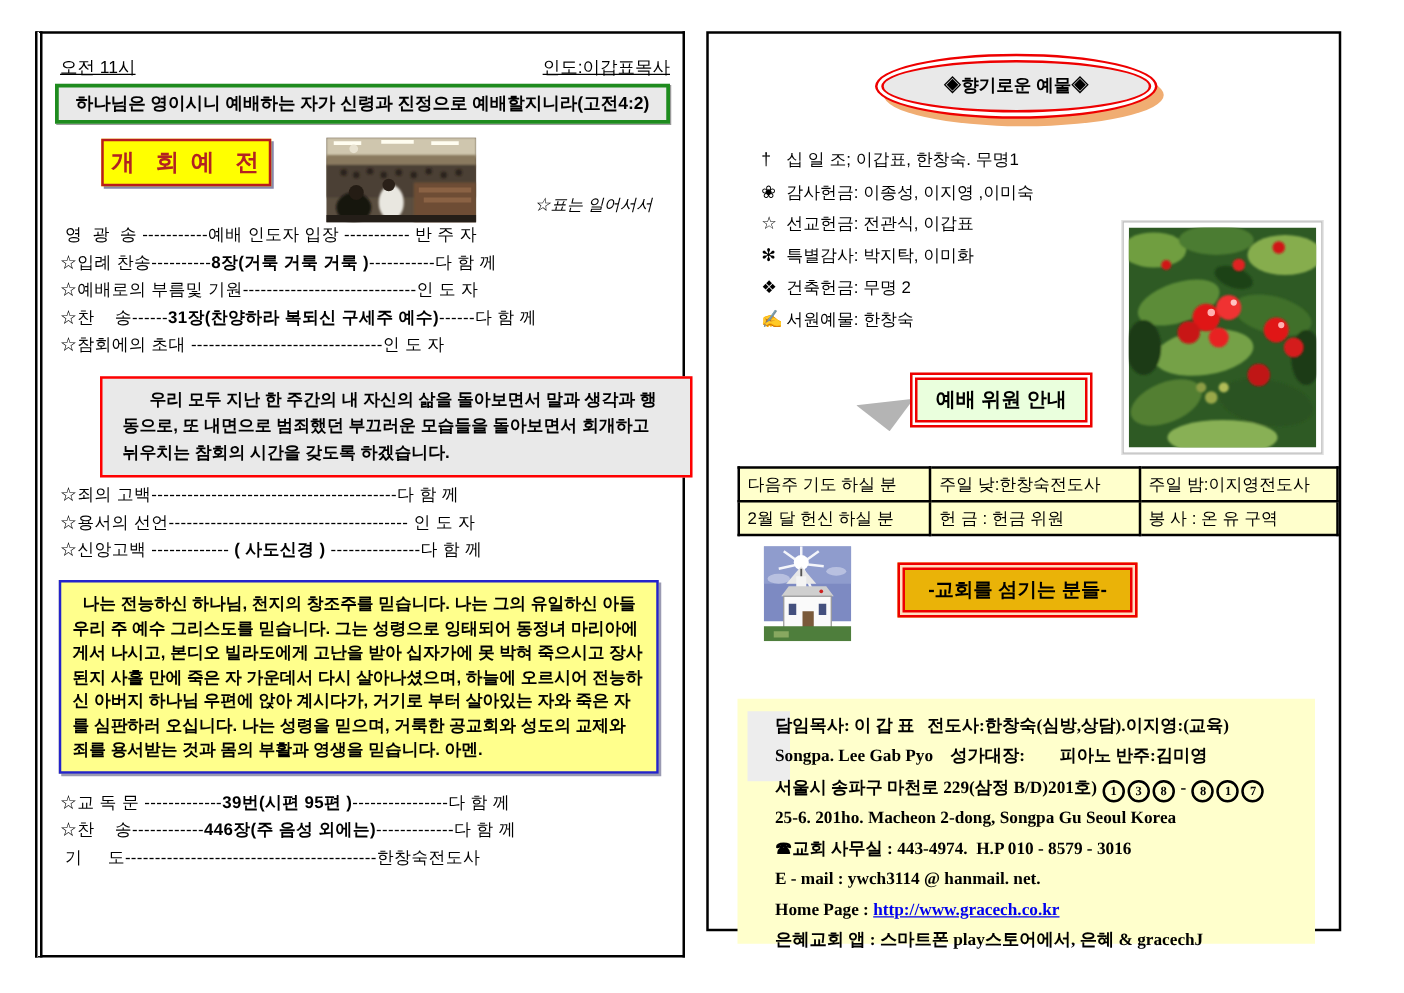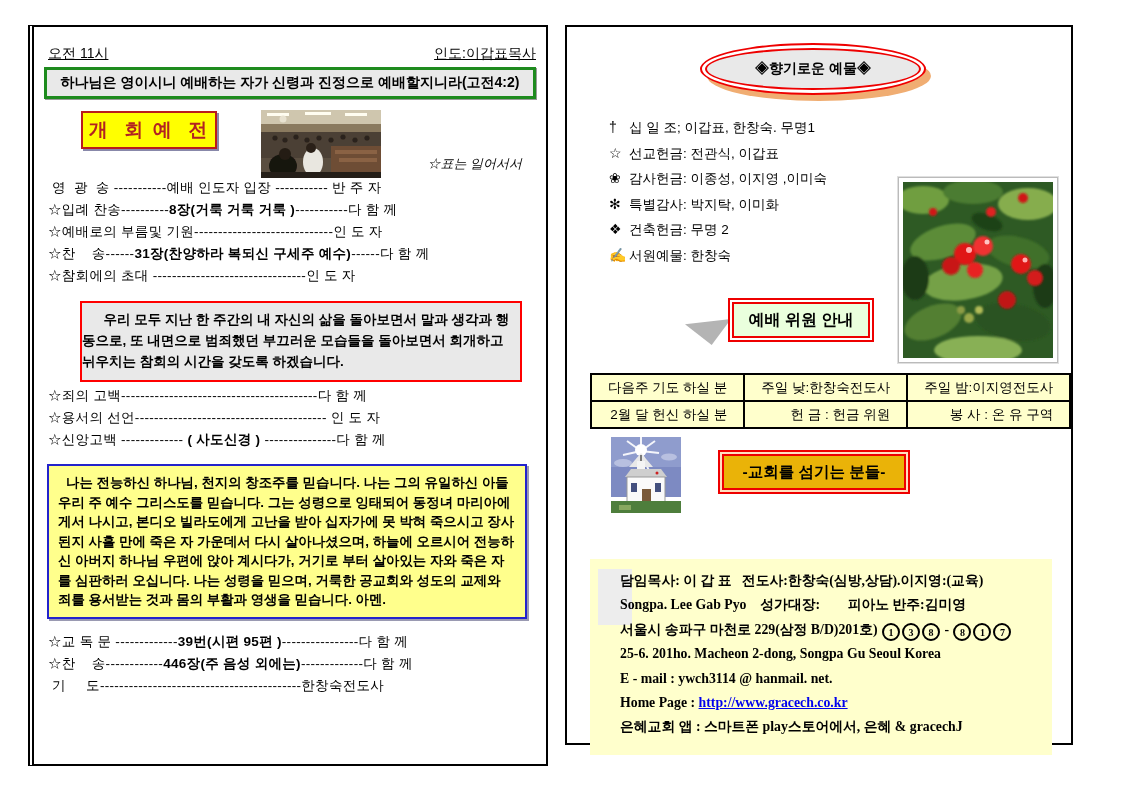--- a/index.html
+++ b/index.html
@@ -21,21 +21,21 @@
              color:#b22222;font-weight:bold;font-size:19px;display:flex;
              align-items:center;justify-content:center;letter-spacing:2px;white-space:pre;}
   .congregation{position:absolute;left:227px;top:83px;width:120px;height:68px;}
   .stand-note{position:absolute;right:24px;top:128px;font-size:13px;white-space:pre;font-style:italic;}
   .lit-block{position:absolute;left:14px;right:8px;}
   #lit-opening{top:150px;}
   #lit-confession{top:358px;}
   #lit-closing{top:604px;}
   .lit-line{white-space:pre;font-size:13.5px;line-height:22px;letter-spacing:0.3px;}
   .confession-box{position:absolute;left:46px;top:274px;width:438px;background:#e9e9e9;
-             border:2px solid #ff0000;padding:6px 0 8px;font-weight:bold;font-size:13.5px;
+             border:2px solid #ff0000;padding:6px 16px 8px;font-weight:bold;font-size:13.5px;
              line-height:21px;text-indent:1.6em;}
   .creed-box{position:absolute;left:13px;top:437px;width:458px;background:#ffff8c;
              border:2px solid #2323cc;box-shadow:2px 2px 0 #9a9ab2;padding:7px 9px;
              font-weight:bold;font-size:13.4px;line-height:19.5px;text-indent:0.6em;}
 
   
   .oval-wrap{position:absolute;left:133px;top:16px;width:226px;height:52px;
              border:2px solid #ee0000;border-radius:50%;padding:3px;background:#fff;
              box-shadow:6px 7px 0 -1px #f0ad72;box-sizing:border-box;}
   .oval-inner{width:100%;height:100%;border:2px solid #ee0000;border-radius:50%;
@@ -48,21 +48,21 @@
              background:#fff;border:1px solid #bbb;box-shadow:0 0 0 1px #e0e0e0;
              padding:4px;box-sizing:border-box;}
   .committee-tail{position:absolute;left:118px;top:292px;width:46px;height:26px;
              background:#b4b4b4;clip-path:polygon(0 20%,100% 0,58% 100%);}
   .committee-box{position:absolute;left:161px;top:271px;width:142px;height:40px;
              background:#eaffdd;border:2px solid #ee0000;box-shadow:0 0 0 2px #fff inset,0 0 0 4px #ee0000 inset;
              display:flex;align-items:center;justify-content:center;
              font-weight:bold;font-size:16px;white-space:pre;}
   .committee-table{position:absolute;left:23px;top:346px;border-collapse:collapse;}
   .committee-table td{border:2px solid #000;background:#ffffcc;font-size:13.5px;
-             padding:2px 16px;height:21px;white-space:pre;text-align:right;}
+             padding:2px 6px;height:21px;white-space:pre;text-align:left;}
   .church-art{position:absolute;left:44px;top:410px;width:70px;height:76px;}
   .servants-box{position:absolute;left:151px;top:423px;width:188px;height:40px;
              background:#eab308;border:2px solid #ee0000;box-shadow:0 0 0 2px #ffdfc0 inset,0 0 0 4px #ee0000 inset;
              display:flex;align-items:center;justify-content:center;
              font-weight:bold;font-size:15.5px;white-space:pre;}
   .info-box{position:absolute;left:23px;top:494px;width:462px;height:196px;
              background:#ffffcc;padding:10px 0 0 14px;box-sizing:border-box;margin-top:38px;}
   .info-decor{position:absolute;left:8px;top:10px;width:34px;height:56px;background:#ededed;}
   .info-line{position:relative;white-space:pre;font-weight:bold;font-size:13.8px;
              line-height:24.4px;font-family:"Liberation Serif",serif;padding-left:16px;}
@@ -154,22 +154,22 @@
 
 <div class="page" id="right-page">
   <div class="oval-wrap">
     <div class="oval-inner">
       <span>◈향기로운 예물◈</span>
     </div>
   </div>
 
   <div class="offerings" id="offerings">
       <div class="offer-item"><span class="offer-icon">†</span><span>십 일 조; 이갑표, 한창숙. 무명1</span></div>
+      <div class="offer-item"><span class="offer-icon">❀</span><span>감사헌금: 이종성, 이지영 ,이미숙</span></div>
       <div class="offer-item"><span class="offer-icon">☆</span><span>선교헌금: 전관식, 이갑표</span></div>
-      <div class="offer-item"><span class="offer-icon">❀</span><span>감사헌금: 이종성, 이지영 ,이미숙</span></div>
       <div class="offer-item"><span class="offer-icon">✻</span><span>특별감사: 박지탁, 이미화</span></div>
       <div class="offer-item"><span class="offer-icon">❖</span><span>건축헌금: 무명 2</span></div>
       <div class="offer-item"><span class="offer-icon">✍</span><span>서원예물: 한창숙</span></div>
     </div>
 
   <div class="berries-frame">
     <svg width="150" height="176" viewBox="0 0 150 176">
       <defs>
           <filter id="bl2">
             <feGaussianBlur stdDeviation="0.8"></feGaussianBlur>
@@ -261,17 +261,18 @@
   <div class="servants-box">
     <span>-교회를 섬기는 분들-</span>
   </div>
 
   <div class="info-box">
     <div class="info-decor"></div>
     <div class="info-line">담임목사: 이 갑 표   전도사:한창숙(심방,상담).이지영:(교육)</div>
     <div class="info-line">Songpa. Lee Gab Pyo    성가대장:        피아노 반주:김미영</div>
     <div class="info-line" id="address-line"><span>서울시 송파구 마천로 229(삼정 B/D)201호) </span><span class="circled">1</span><span class="circled">3</span><span class="circled">8</span><span> - </span><span class="circled">8</span><span class="circled">1</span><span class="circled">7</span></div>
     <div class="info-line">25-6. 201ho. Macheon 2-dong, Songpa Gu Seoul Korea</div>
+    <div class="info-line">☎교회 사무실 : 443-4974.  H.P 010 - 8579 - 3016</div>
     <div class="info-line">E - mail : ywch3114 @ hanmail. net.</div>
     <div class="info-line" id="homepage-line"><span>Home Page : </span><a class="homepage-link" href="#">http://www.gracech.co.kr</a></div>
     <div class="info-line">은혜교회 앱 : 스마트폰 play스토어에서, 은혜 &amp; gracechJ</div>
   </div>
 </div>
 
 </body></html>

